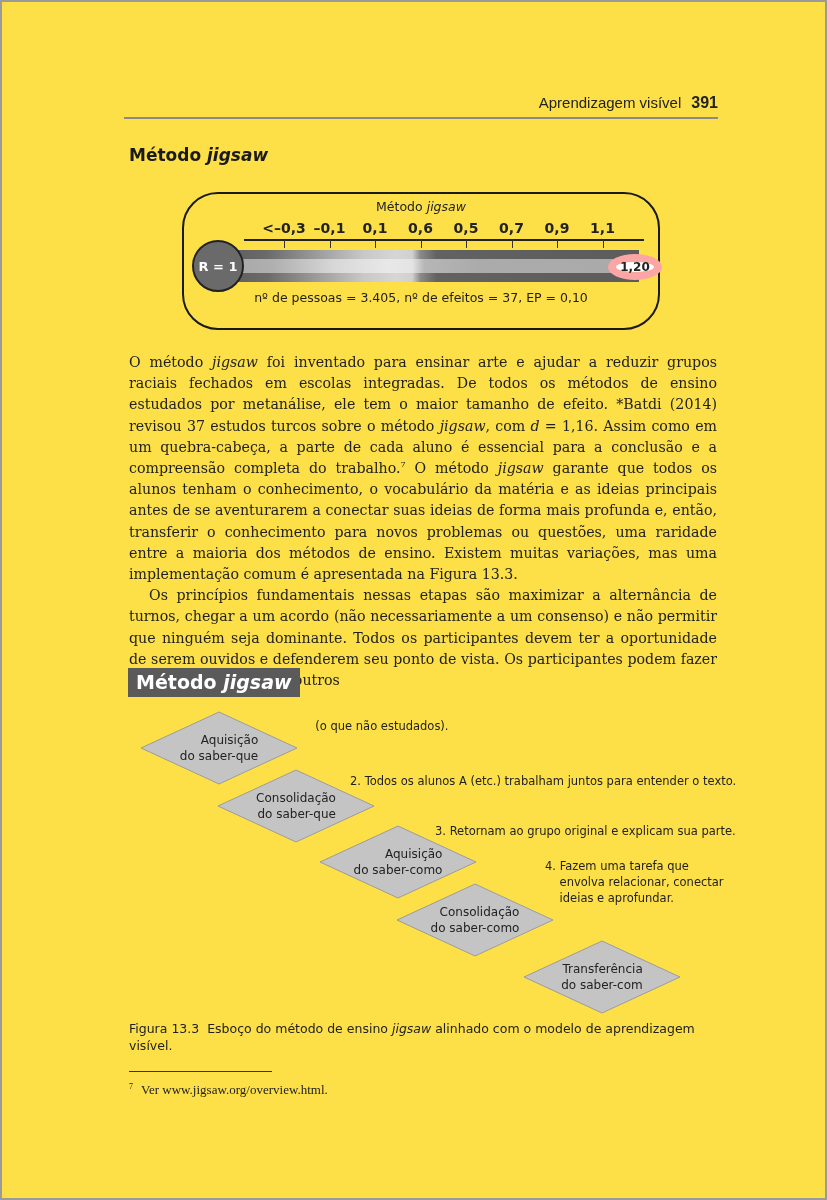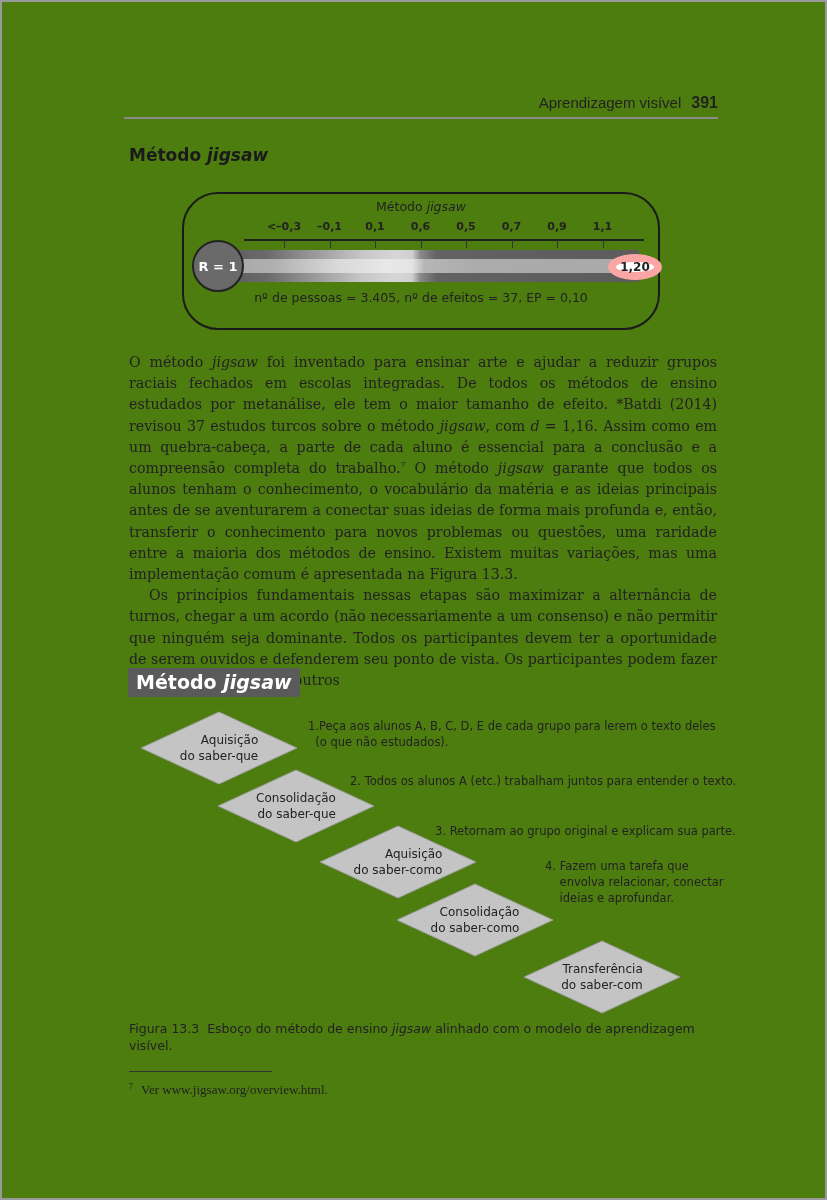--- a/index.html
+++ b/index.html
@@ -1,31 +1,31 @@
 <!DOCTYPE html>
 <html><head>
 <meta charset="utf-8">
 <style>
   html, body { margin:0; padding:0; }
   body { width:827px; height:1200px; background:#ffffff; position:relative; overflow:hidden; }
-  .page { position:absolute; left:0; top:0; width:823px; height:1196px; border:2px solid #9a9a9a; background:#4d7c0f; }
+  .page { position:absolute; left:0; top:0; width:823px; height:1196px; border:2px solid #9a9a9a; background:#fde047; }
 
   .running-head { position:absolute; left:122px; top:92px; width:594px; text-align:right; font-family:"Liberation Sans", sans-serif; font-size:15px; color:#222; }
   .running-head .pnum { font-weight:bold; margin-left:10px; font-size:16px; }
   .head-rule { position:absolute; left:122px; top:115px; width:594px; height:2px; background:#8a8a8a; }
 
   .section-title { position:absolute; left:127px; top:143px; font-family:"DejaVu Sans", sans-serif; font-weight:bold; font-size:17px; color:#1a1a1a; }
   .section-title i { font-style:italic; }
 
   .barometer { position:absolute; left:180px; top:190px; width:478px; height:138px; border:2.5px solid #1a1a1a; border-radius:36px; box-sizing:border-box; }
   .baro-title { position:absolute; left:0; width:100%; top:5px; text-align:center; font-family:"DejaVu Sans", sans-serif; font-size:12.5px; color:#222; }
   .baro-title i { font-style:italic; }
   .axis-line { position:absolute; left:60px; top:45px; width:400px; height:1.5px; background:#222; }
   .tick { position:absolute; top:46px; width:1px; height:8px; background:#333; }
-  .tick-label { position:absolute; top:26px; font-family:"DejaVu Sans", sans-serif; font-weight:bold; font-size:11px; color:#222; transform:translateX(-50%); white-space:nowrap; }
+  .tick-label { position:absolute; top:26px; font-family:"DejaVu Sans", sans-serif; font-weight:bold; font-size:14px; color:#222; transform:translateX(-50%); white-space:nowrap; }
   .bar-outer { position:absolute; left:50px; top:56px; width:405px; height:32px; background:#5e5e5e; border-radius:0 6px 6px 0; }
   .bar-grad { position:absolute; left:50px; top:56px; width:405px; height:32px;
     background:linear-gradient(to right, #606060 0%, #6a6a6a 8%, #9a9a9a 20%, #c8c8c8 32%, #d6d6d6 40%, #d0d0d0 44%, #8a8a8a 46%, #626262 50%, #5c5c5c 100%); }
   .bar-inner { position:absolute; left:50px; top:65px; width:405px; height:14px;
     background:linear-gradient(to right, #a8a8a8 0%, #b0b0b0 10%, #d8d8d8 25%, #e8e8e8 38%, #e4e4e4 44%, #b6b6b6 47%, #ababab 60%, #aaaaaa 100%); }
   .r-circle { position:absolute; left:8px; top:46px; width:52px; height:52px; border-radius:50%; background:#6a6a6a; border:2.5px solid #222; box-sizing:border-box; color:#fff; font-family:"DejaVu Sans", sans-serif; font-weight:bold; font-size:13px; display:flex; align-items:center; justify-content:center; }
   .value-ellipse { position:absolute; left:424px; top:60px; width:54px; height:26px; border-radius:50%; background:#fff; border:8px solid #fca5a5; box-sizing:border-box; font-family:"DejaVu Sans", sans-serif; font-weight:bold; font-size:12px; display:flex; align-items:center; justify-content:center; color:#222; }
   .baro-stats { position:absolute; left:0; width:100%; top:96px; text-align:center; font-family:"DejaVu Sans", sans-serif; font-size:12.5px; line-height:16px; color:#222; }
 
   .body-text { position:absolute; left:127px; top:350px; width:588px; font-family:"DejaVu Serif", serif; font-size:14.2px; line-height:21.2px; color:#222; text-align:justify; }
@@ -128,21 +128,20 @@
         <div>Consolidação</div>
         <div>do saber-como</div>
       </div>
       <div class="diamond-label" style="left: 600px; top: 975px;">
         <div>Transferência</div>
         <div>do saber-com</div>
       </div>
     </div>
   <div id="step-texts">
       <div class="step" style="left: 306px; top: 716px;">
-        <div style="white-space: pre;">1.Peça aos alunos A, B, C, D, E de cada grupo para lerem o texto deles</div>
         <div style="white-space: pre;">  (o que não estudados).</div>
       </div>
       <div class="step" style="left: 348px; top: 771px;">
         <div style="white-space: pre;">2. Todos os alunos A (etc.) trabalham juntos para entender o texto.</div>
       </div>
       <div class="step" style="left: 433px; top: 821px;">
         <div style="white-space: pre;">3. Retornam ao grupo original e explicam sua parte.</div>
       </div>
       <div class="step" style="left: 543px; top: 856px;">
         <div style="white-space: pre;">4. Fazem uma tarefa que</div>

